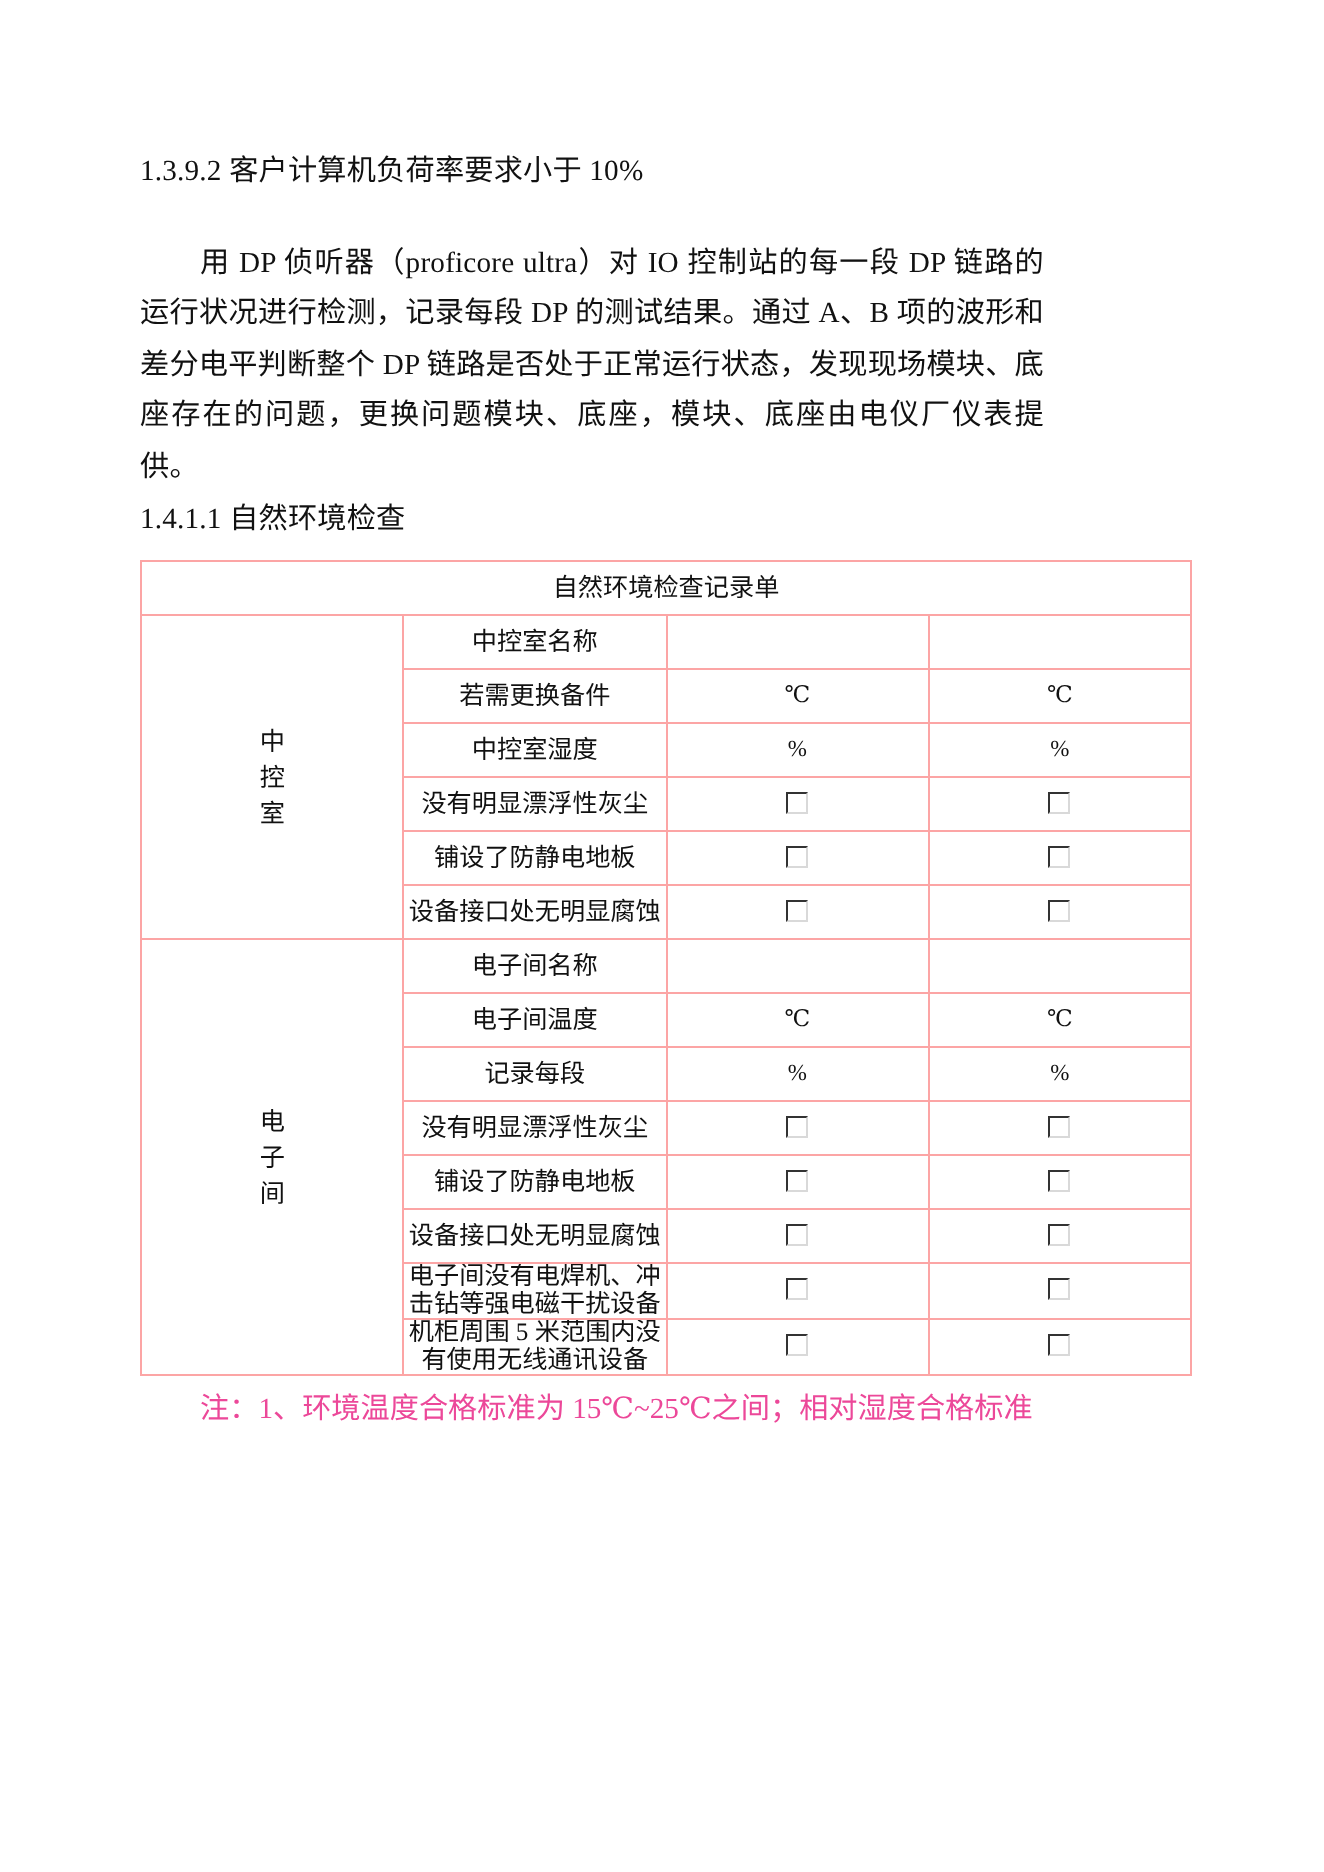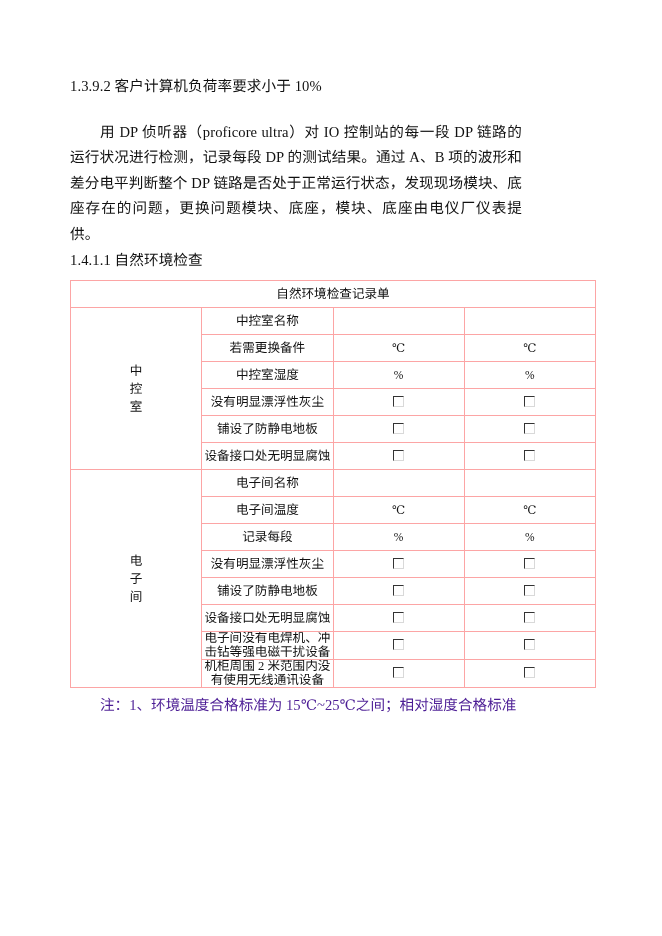--- a/index.html
+++ b/index.html
@@ -112,21 +112,21 @@
 
   .unit {
     font-size: 11.5px;
   }
 
   
   .note {
     font-size: 14.6px;
     line-height: 25px;
     margin: 5px 0 0 0;
-    color: #4c1d95;
+    color: #ec4899;
   }
   .note-first {
     text-indent: 30px;
   }
 </style>
 </head>
 <body>
 
 <div class="page">
 
@@ -210,21 +210,21 @@
         </tr>
         <tr>
           <td class="label-cell overflow-cell">
             <span class="overflow-inner">电子间没有电焊机、冲击钻等强电磁干扰设备</span>
           </td>
           <td class="val-cell"><span class="cbx"></span></td>
           <td class="val-cell"><span class="cbx"></span></td>
         </tr>
         <tr>
           <td class="label-cell overflow-cell">
-            <span class="overflow-inner">机柜周围 2 米范围内没有使用无线通讯设备</span>
+            <span class="overflow-inner">机柜周围 5 米范围内没有使用无线通讯设备</span>
           </td>
           <td class="val-cell"><span class="cbx"></span></td>
           <td class="val-cell"><span class="cbx"></span></td>
         </tr>
       </tbody>
   </table>
 
   <p class="note note-first">注：1、环境温度合格标准为 15℃~25℃之间；相对湿度合格标准</p>
 
 </div>

